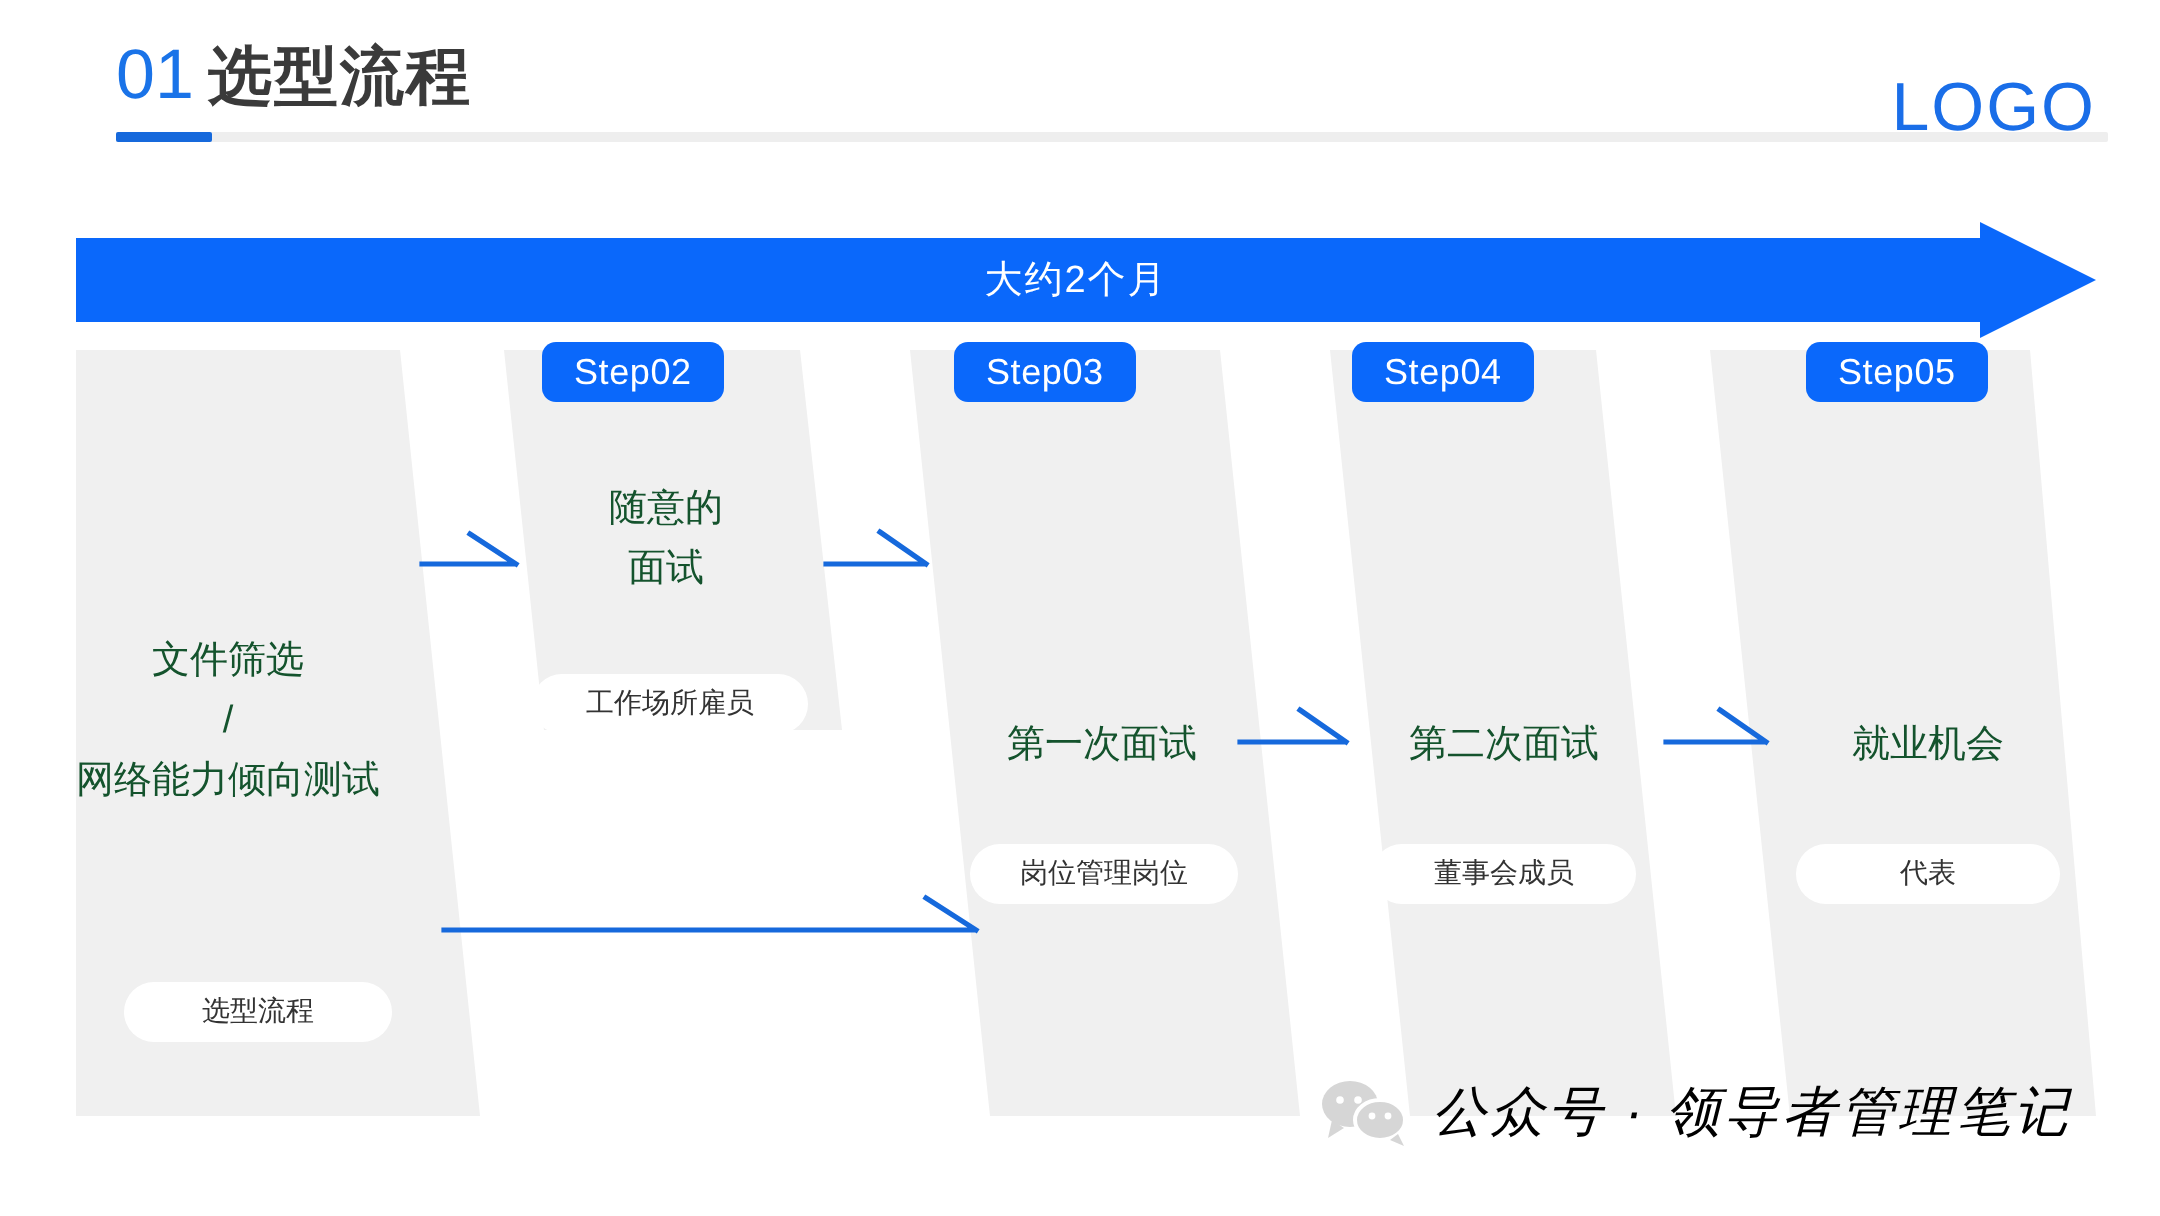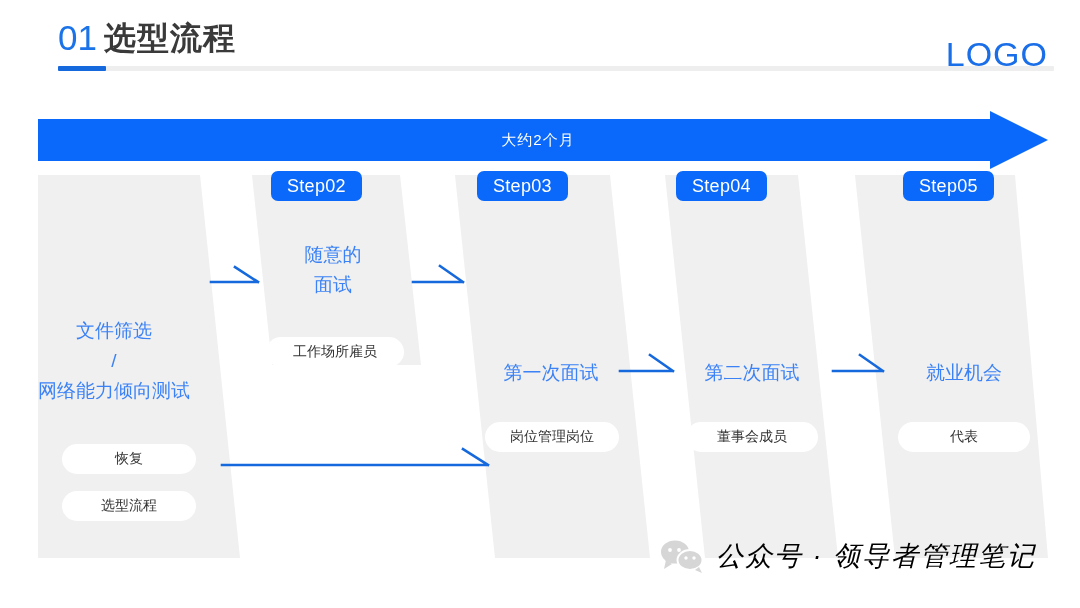--- a/index.html
+++ b/index.html
@@ -35,39 +35,39 @@
   }
 
   
   .cols { position: absolute; left: 0; top: 0; width: 1080px; height: 608px; }
 
   
   .banner { position: absolute; left: 38px; top: 111px; width: 1010px; height: 58px; }
   .banner-label {
     position: absolute; left: 0; top: 0; width: 965px; height: 58px;
     display: flex; align-items: center; justify-content: center;
-    color: #ffffff; font-size: 15px; letter-spacing: 1px; padding-left: 35px;
+    color: #ffffff; font-size: 19px; letter-spacing: 1px; padding-left: 35px;
   }
 
   
   .step-badge {
     position: absolute;
     height: 30px; padding: 0 16px;
     background: #0a68fb;
     border-radius: 7px 7px 7px 7px;
     display: flex; align-items: center; justify-content: center;
     color: #ffffff; font-size: 18px; letter-spacing: .3px;
     white-space: nowrap;
   }
 
   
   .stage-title {
     position: absolute;
     text-align: center;
-    color: #3b82f6;
+    color: #14532d;
     font-size: 19px;
     line-height: 30px;
     white-space: pre-line;
   }
   .pill {
     position: absolute;
     background: #ffffff;
     border-radius: 16px;
     height: 30px;
     display: flex; align-items: center; justify-content: center;
@@ -119,21 +119,20 @@
   <div class="banner-label" style="position:absolute;left:38px;top:111px;width:965px;height:58px;">大约2个月</div>
 
   <div class="step-badge" style="left:271px; top:171px;">Step02</div>
   <div class="step-badge" style="left:477px; top:171px;">Step03</div>
   <div class="step-badge" style="left:676px; top:171px;">Step04</div>
   <div class="step-badge" style="left:903px; top:171px;padding-left:16px;">Step05</div>
 
   <div class="stage-title" style="left:8px; top:316px; width:212px;">文件筛选
 /
 网络能力倾向测试</div>
-  <div class="pill" style="left:62px; top:420px; width:134px;">恢复</div>
   <div class="pill" style="left:62px; top:467px; width:134px;">选型流程</div>
 
   <div class="stage-title" style="left:254px; top:240px; width:158px;">随意的
 面试</div>
   <div class="pill" style="left:266px; top:313px; width:138px;">工作场所雇员</div>
 
   <div class="stage-title" style="left:472px; top:358px; width:158px;">第一次面试</div>
   <div class="pill" style="left:485px; top:398px; width:134px;">岗位管理岗位</div>
 
   <div class="stage-title" style="left:673px; top:358px; width:158px;">第二次面试</div>

